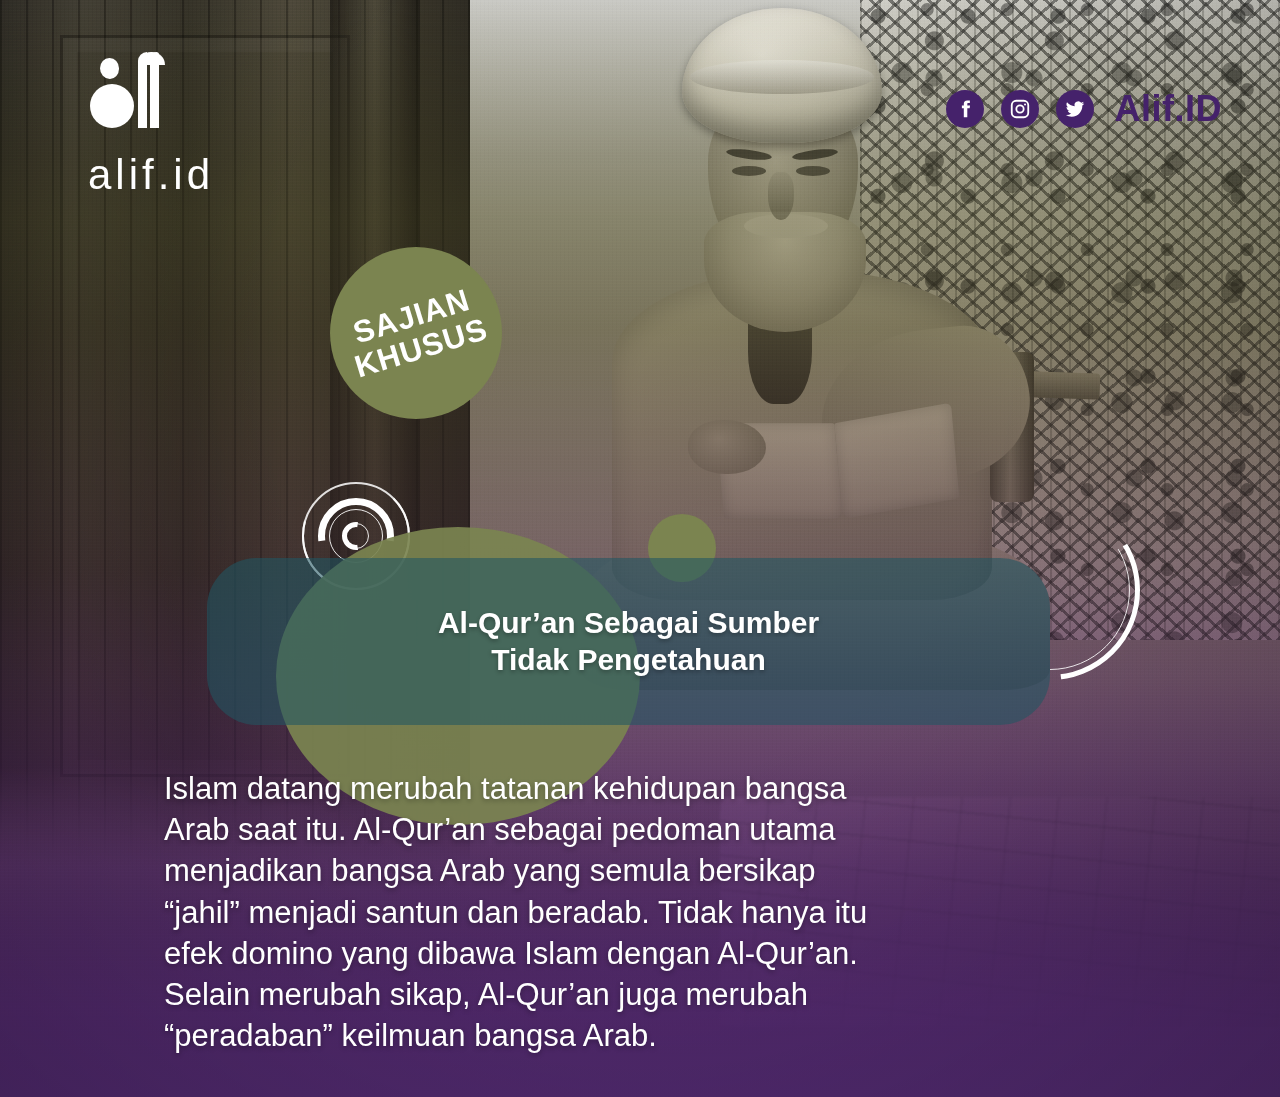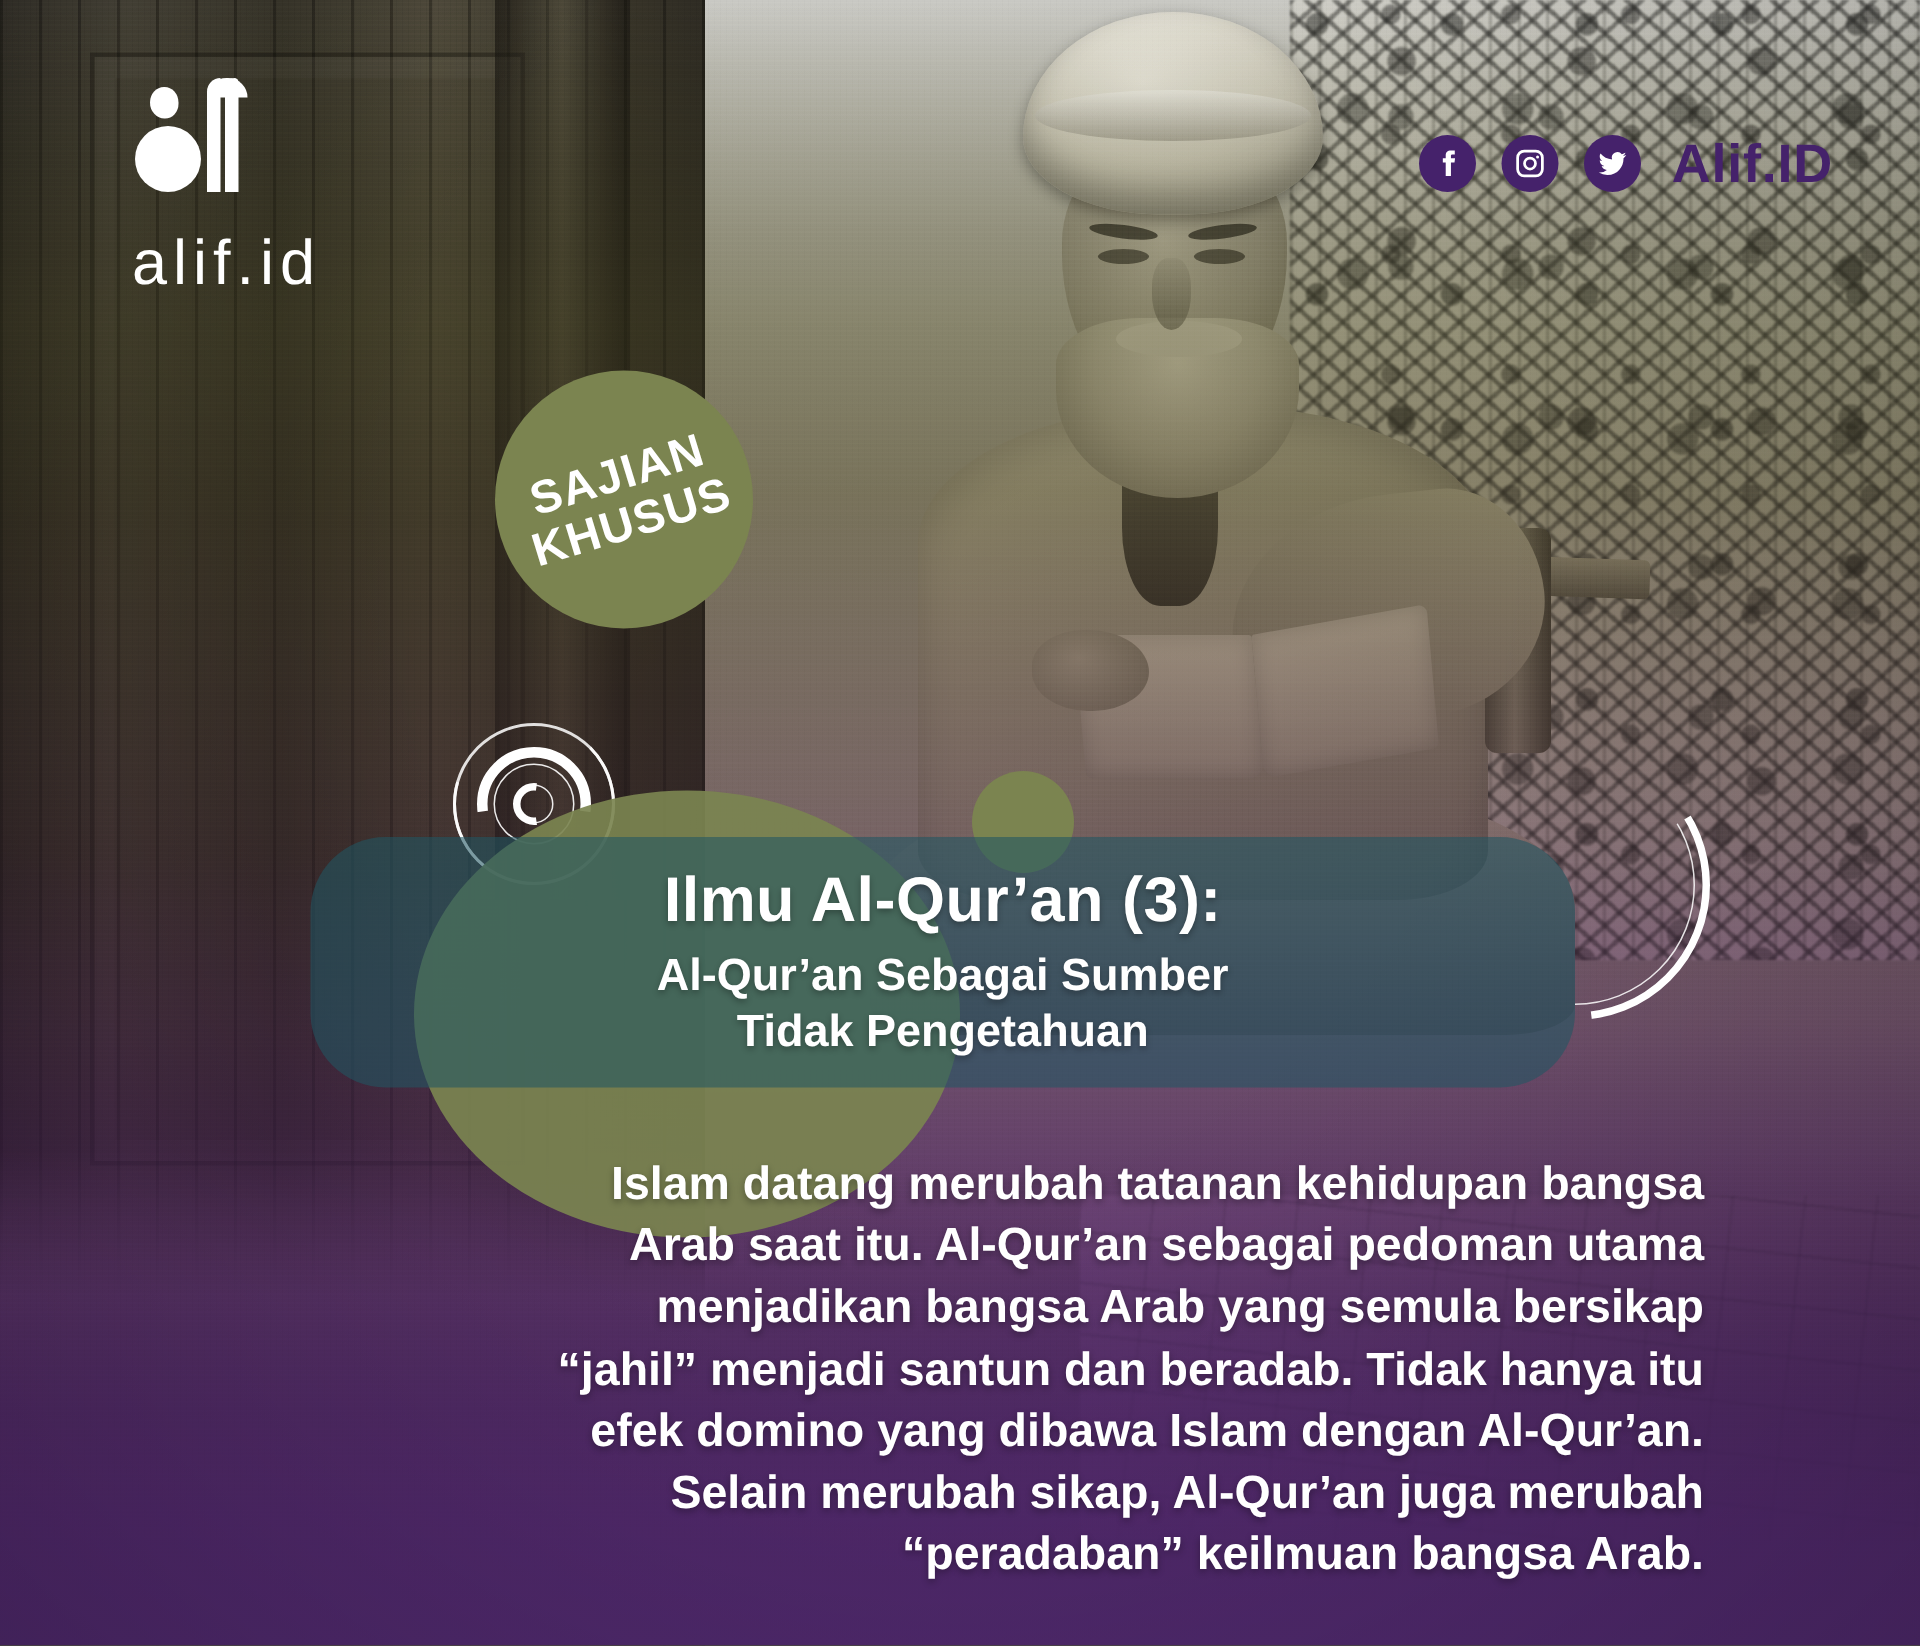--- a/index.html
+++ b/index.html
@@ -266,23 +266,23 @@
     font-size:42px; font-weight:800; letter-spacing:.3px;
     text-shadow:0 2px 4px rgba(0,0,0,.30); margin-bottom:9px;
   }
   .banner h2{
     font-size:30px; font-weight:800; line-height:1.23;
     text-shadow:0 2px 4px rgba(0,0,0,.30);
   }
 
   
   .body-copy{
-    position:absolute; left:176px; top:768px; width:960px;
-    text-align:right; color:#fff;
-    font-size:31px; font-weight:700; line-height:1.33;
+    position:absolute; left:164px; top:768px; width:960px;
+    text-align:left; color:#fff;
+    font-size:31px; font-weight:400; line-height:1.33;
     text-shadow:0 2px 5px rgba(0,0,0,.32);
   }
   .body-copy p{ white-space:pre-line; }
 </style>
 </head>
 <body>
 
 <div class="poster">
 
   <div class="photo">
@@ -375,21 +375,20 @@
 
     <div class="blob-lg"></div>
     <div class="blob-sm"></div>
 
     <div class="arcs">
       <span class="a2"></span>
       <span class="a1"></span>
     </div>
 
     <div class="banner">
-      <h1>Ilmu Al-Qur’an (3):</h1>
       <h2>
         <span>Al-Qur’an Sebagai Sumber</span><br>
         <span>Tidak Pengetahuan</span>
       </h2>
     </div>
 
     <div class="body-copy">
       <p>Islam datang merubah tatanan kehidupan bangsa
 Arab saat itu. Al-Qur’an sebagai pedoman utama
 menjadikan bangsa Arab yang semula bersikap

